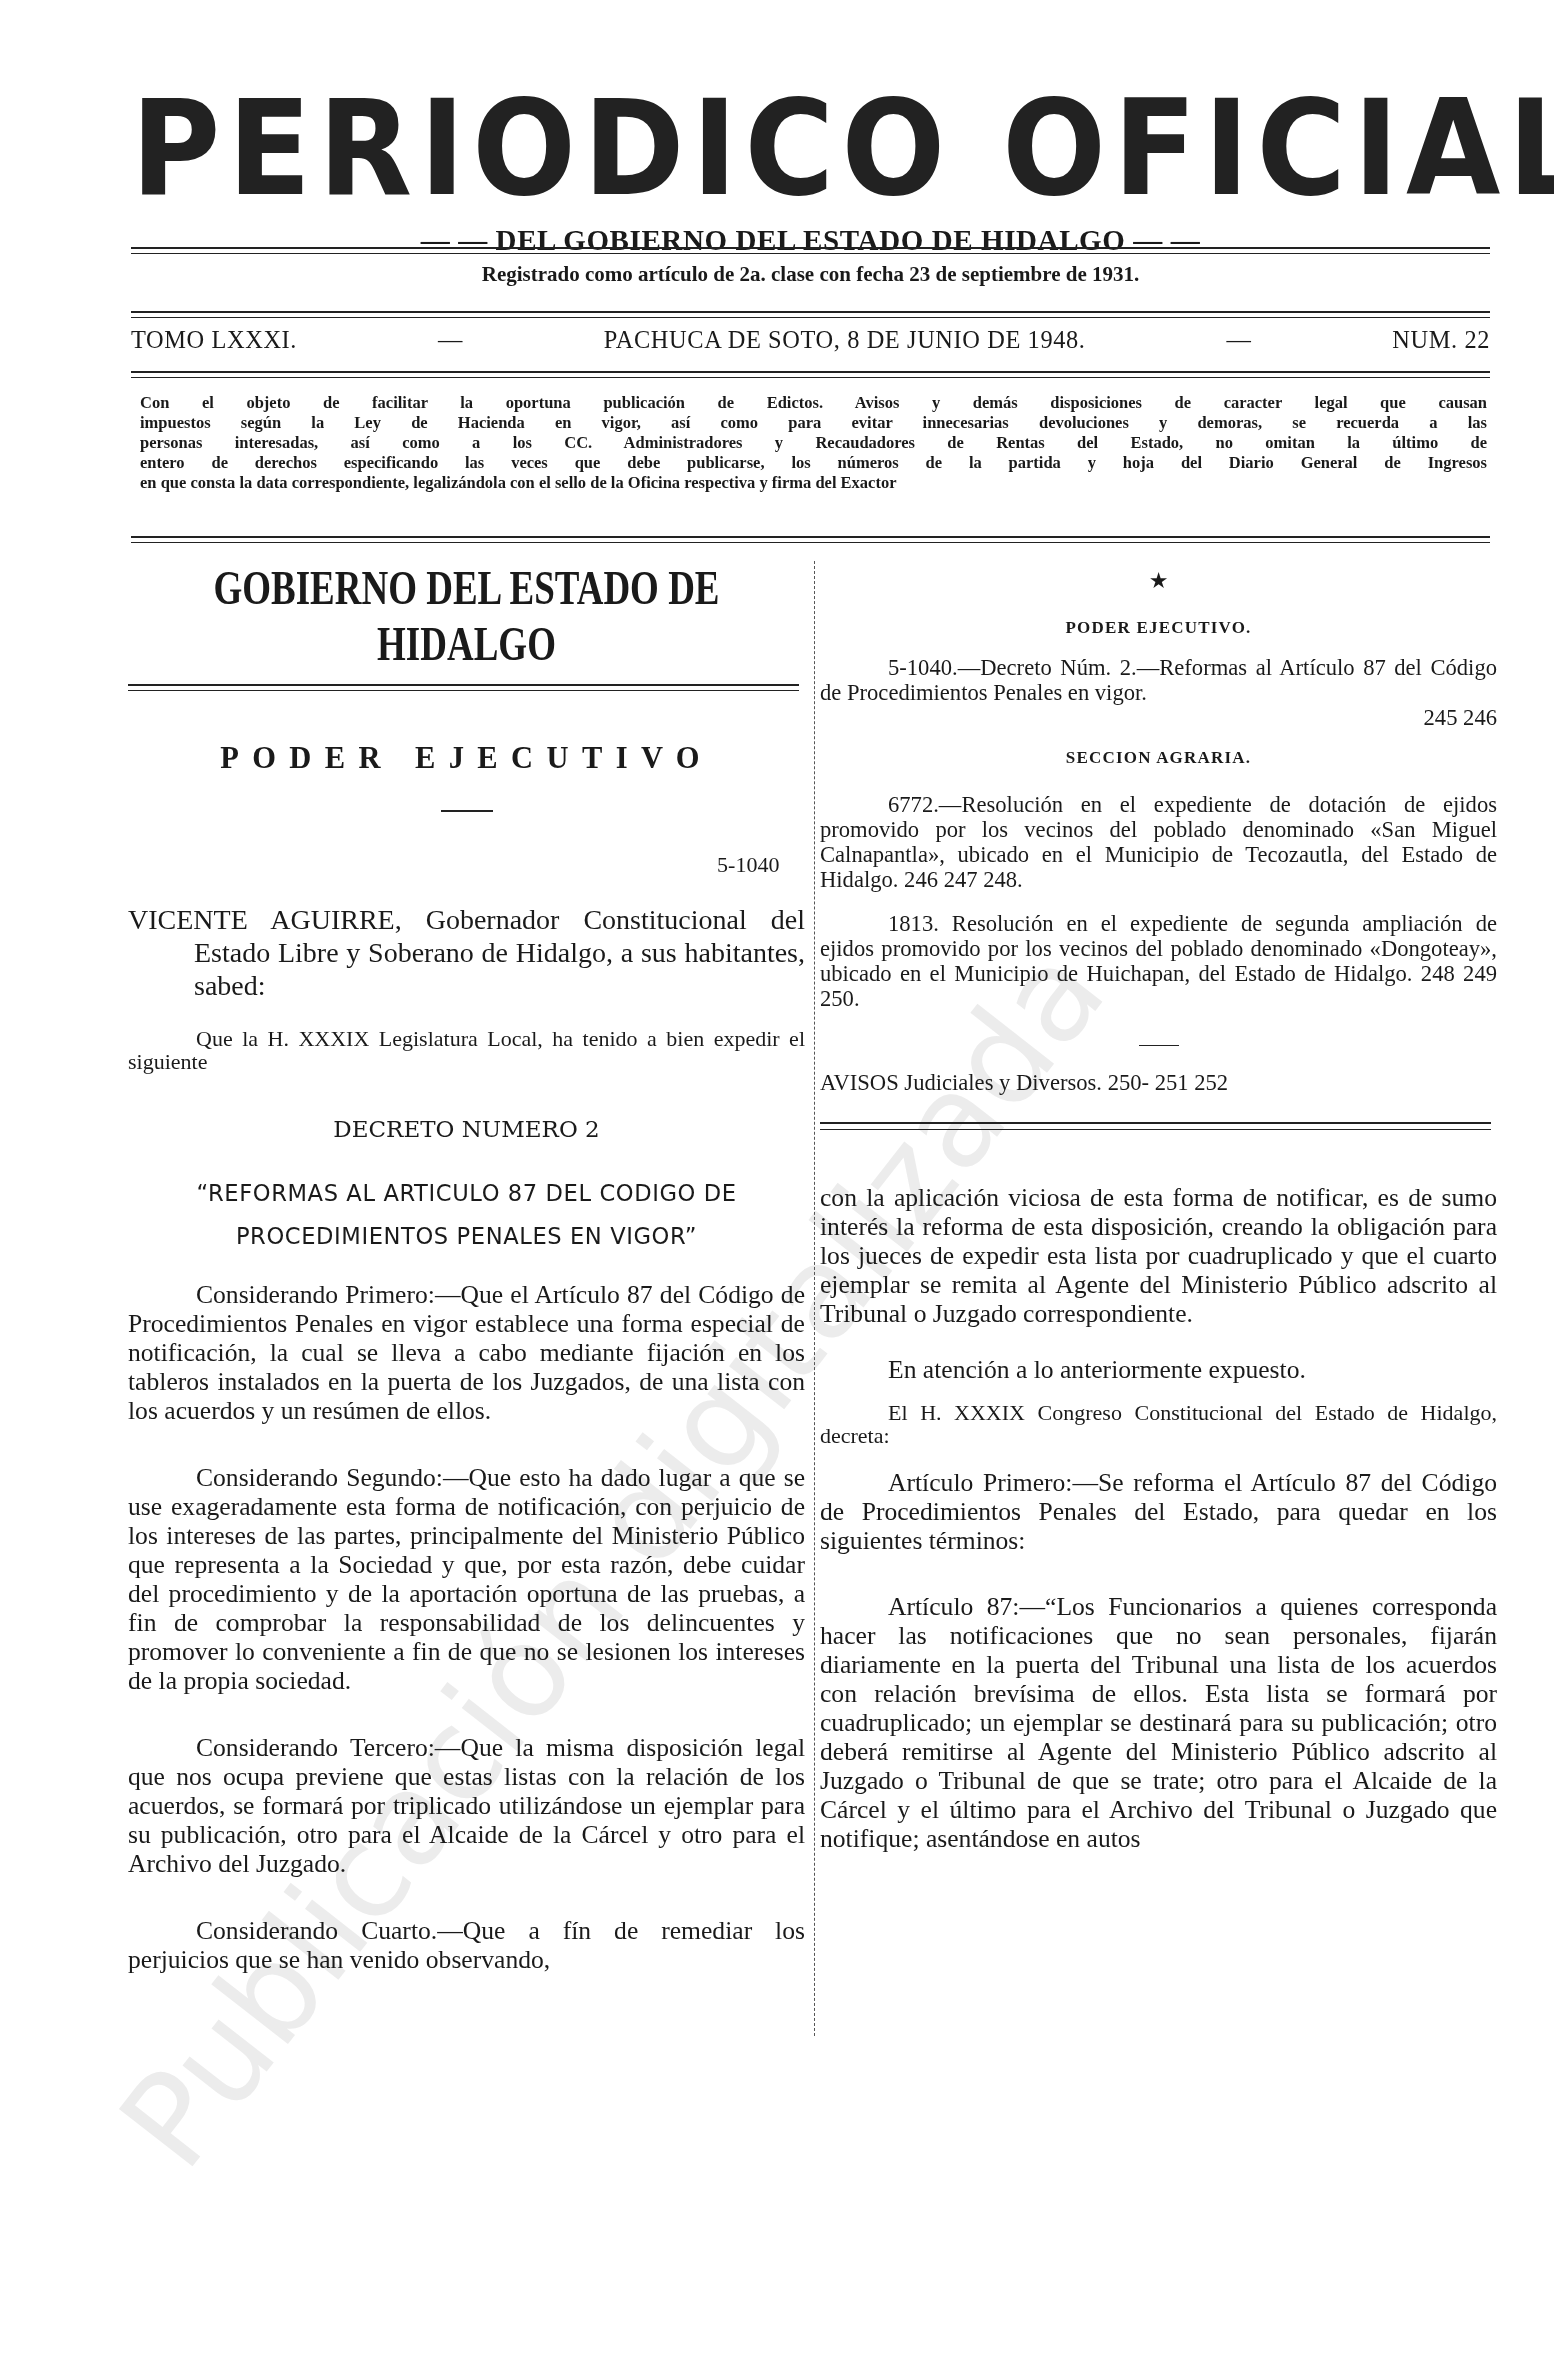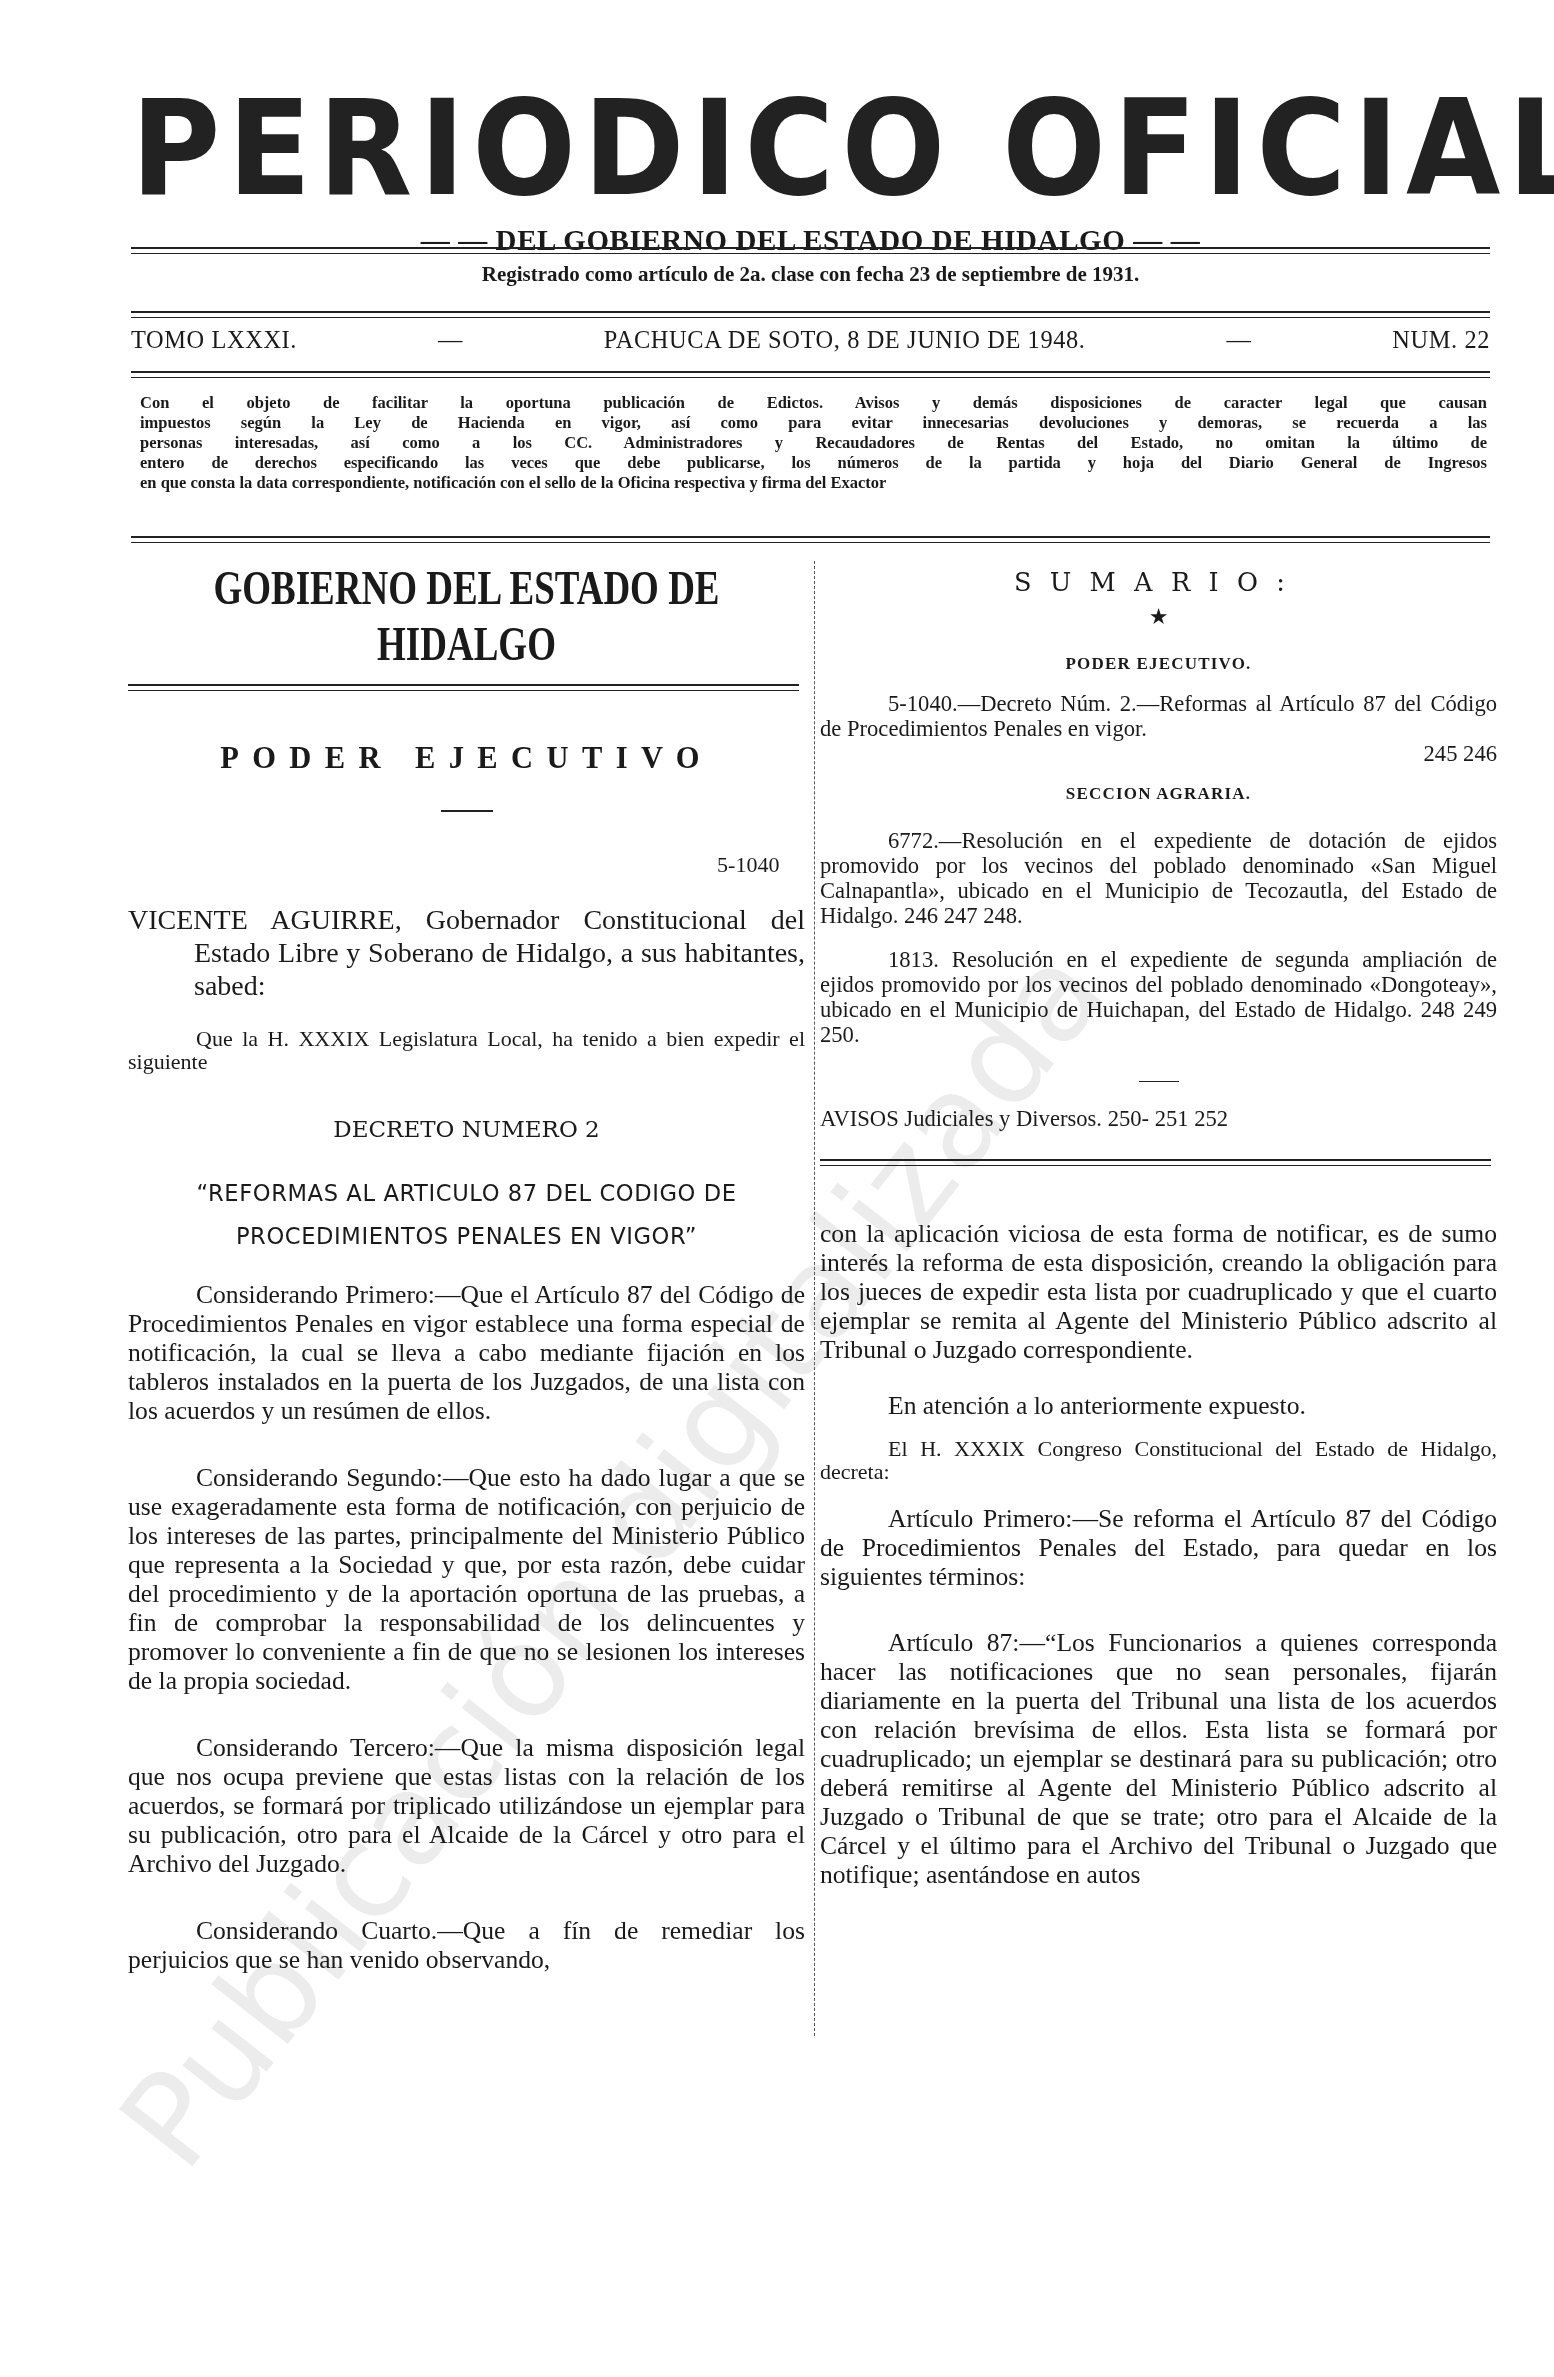--- a/index.html
+++ b/index.html
@@ -66,21 +66,21 @@
     <span>NUM. 22</span>
   </div>
 
   <div class="rule-double" style="top:371px;"></div>
 
   <div class="notice">
     <p>Con el objeto de facilitar la oportuna publicación de Edictos. Avisos y demás disposiciones de caracter legal que causan</p>
     <p>impuestos según la Ley de Hacienda en vigor, así como para evitar innecesarias devoluciones y demoras, se recuerda a las</p>
     <p>personas interesadas, así como a los CC. Administradores y Recaudadores de Rentas del Estado, no omitan la último de</p>
     <p>entero de derechos especificando las veces que debe publicarse, los números de la partida y hoja del Diario General de Ingresos</p>
-    <p style="text-align-last:left;">en que consta la data correspondiente, notificación con el sello de la Oficina respectiva y firma del Exactor</p>
+    <p style="text-align-last:left;">en que consta la data correspondiente, legalizándola con el sello de la Oficina respectiva y firma del Exactor</p>
   </div>
 
   <div class="rule-double" style="top:536px;"></div>
 
   <div class="col-divider"></div>
 
   <div class="left-col">
     <div class="gov-heading">GOBIERNO DEL ESTADO DE HIDALGO</div>
     <div class="rule-double" style="position:relative; left:0; width:671px; margin-top:24.4px;"></div>
     <div class="poder-heading">PODER EJECUTIVO</div>
@@ -93,21 +93,20 @@
     <div class="sans-caps" style="margin-top:30.5px;">“REFORMAS AL ARTICULO 87 DEL CODIGO DE</div>
     <div class="sans-caps">PROCEDIMIENTOS PENALES EN VIGOR”</div>
 
     <p class="body-text indent" style="margin:22px 0 0 0;">Considerando Primero:—Que el Artículo 87 del Código de Procedimientos Penales en vigor establece una forma especial de notificación, la cual se lleva a cabo mediante fijación en los tableros instalados en la puerta de los Juzgados, de una lista con los acuerdos y un resúmen de ellos.</p>
     <p class="body-text indent" style="margin:38px 0 0 0;">Considerando Segundo:—Que esto ha dado lugar a que se use exageradamente esta forma de notificación, con perjuicio de los intereses de las partes, principalmente del Ministerio Público que representa a la Sociedad y que, por esta razón, debe cuidar del procedimiento y de la aportación oportuna de las pruebas, a fin de comprobar la responsabilidad de los delincuentes y promover lo conveniente a fin de que no se lesionen los intereses de la propia sociedad.</p>
     <p class="body-text indent" style="margin:38px 0 0 0;">Considerando Tercero:—Que la misma disposición legal que nos ocupa previene que estas listas con la relación de los acuerdos, se formará por triplicado utilizándose un ejemplar para su publicación, otro para el Alcaide de la Cárcel y otro para el Archivo del Juzgado.</p>
     <p class="body-text indent" style="margin:38px 0 0 0;">Considerando Cuarto.—Que a fín de remediar los perjuicios que se han venido observando,</p>
   </div>
 
   <div class="right-col">
-    <div class="sumario-title">SUMARIO:</div>
     <div class="star">★</div>
     <div class="section-caps" style="margin-top:24.4px;">PODER EJECUTIVO.</div>
 
     <p class="sum-entry indent" style="margin:17px 0 0 0;">5-1040.—Decreto Núm. 2.—Reformas al Artículo 87 del Código de Procedimientos Penales en vigor.</p>
     <div class="sum-entry pages-right">245 246</div>
 
     <div class="section-caps" style="margin-top:18.3px;">SECCION AGRARIA.</div>
 
     <p class="sum-entry indent" style="margin:24.4px 0 0 0;">
       <span>6772.—Resolución en el expediente de dotación de ejidos promovido por los vecinos del poblado denominado «San Miguel Calnapantla», ubicado en el Municipio de Tecozautla, del Estado de Hidalgo.</span>

